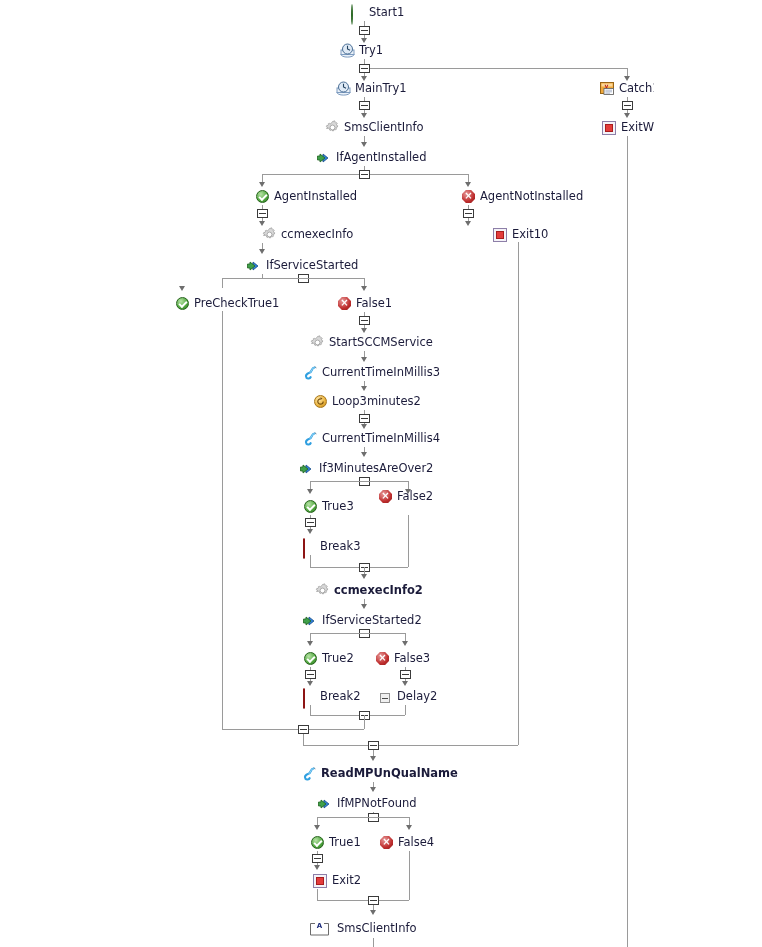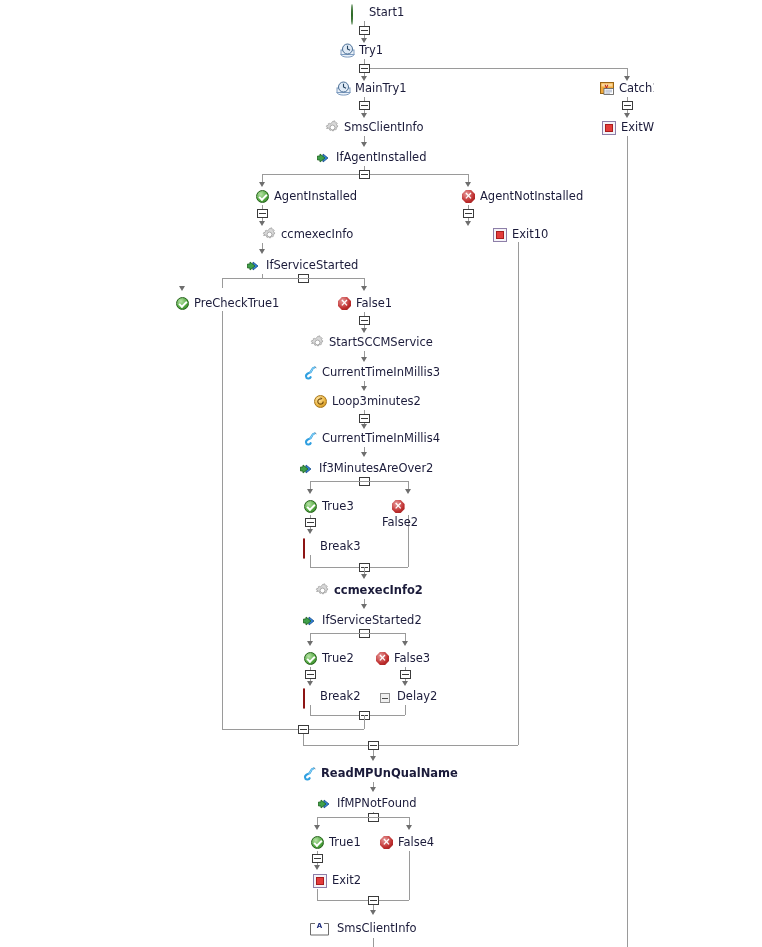--- a/index.html
+++ b/index.html
@@ -399,21 +399,21 @@
     <span class="lbl">If3MinutesAreOver2</span>
   </div>
 
   <div class="node" style="left:303px;top:498px;">
     <span class="ico">
         <span class="ic-ok"></span>
       </span>
     <span class="lbl">True3</span>
   </div>
 
-  <div class="node" style="left:378px;top:499px;flex-direction:column;">
+  <div class="node" style="left:378px;top:488px;">
     <span class="ico">
         <span class="ic-no"></span>
       </span>
     <span class="lbl">False2</span>
   </div>
 
   <div class="node" style="left:301px;top:538px;">
     <span class="ico"><span class="ic-break"></span></span>
     <span class="lbl">Break3</span>
   </div>

